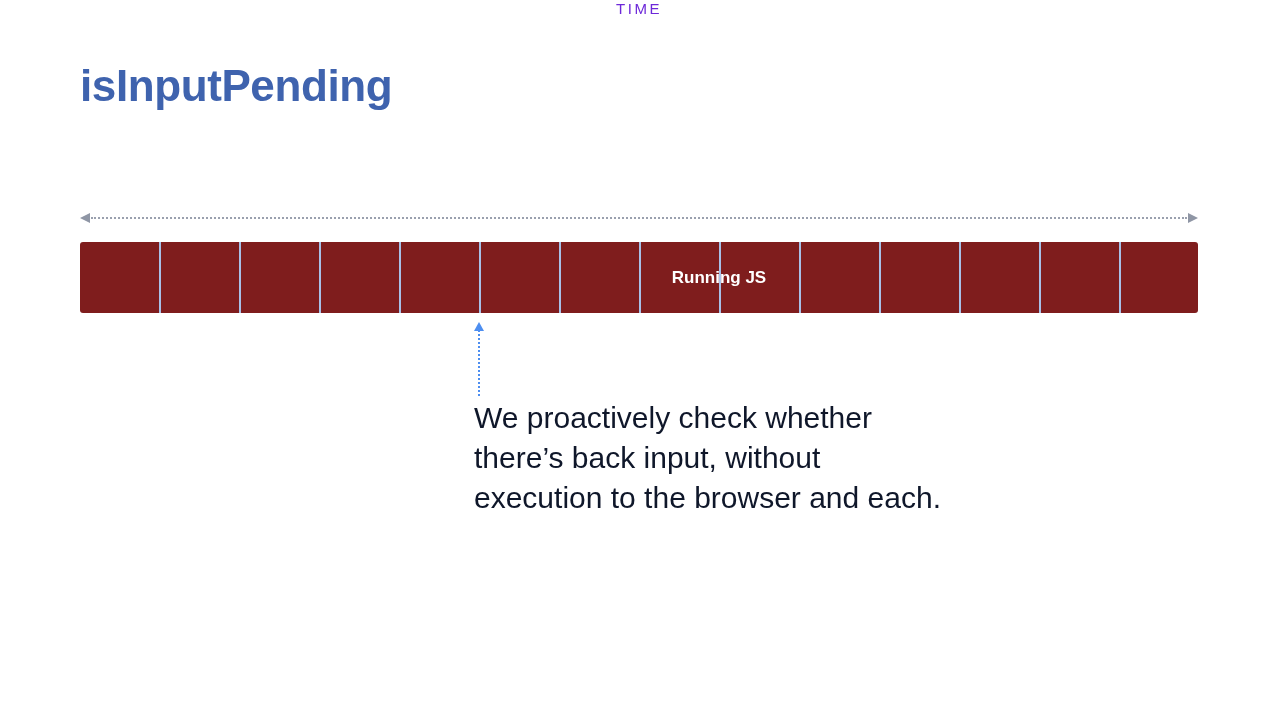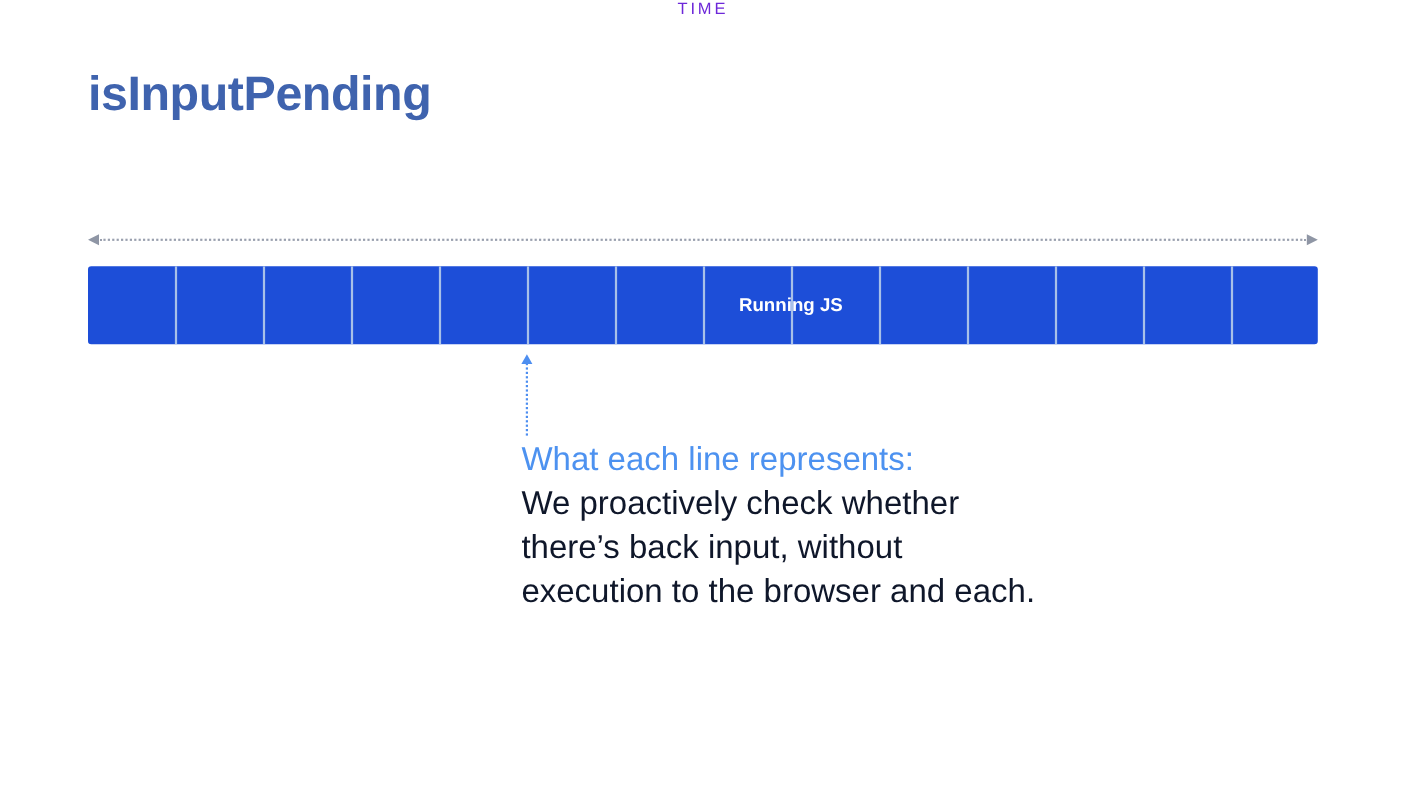--- a/index.html
+++ b/index.html
@@ -77,21 +77,21 @@
     top: 1px;
   }
 
   
   #timeline-bar {
     position: absolute;
     left: 80px;
     top: 242px;
     width: 1118px;
     height: 71px;
-    background: #1d4ed8;
+    background: #7f1d1d;
     border-radius: 3px;
     overflow: hidden;
   }
   .bar-divider {
     position: absolute;
     top: 0;
     width: 2px;
     height: 71px;
     background: #A8C0E8;
   }
@@ -191,21 +191,20 @@
       </div>
     <div id="running-js-label">Running JS</div>
   </div>
 
   <div id="callout-connector">
     <div id="connector-arrow"></div>
     <div id="connector-line"></div>
   </div>
 
   <div id="callout-text">
-    <div id="callout-heading">What each line represents:</div>
     <div id="callout-body">
         <span class="body-line">We proactively check whether</span>
         <span class="body-line">there’s back input, without</span>
         <span class="body-line">execution to the browser and each.</span>
       </div>
   </div>
 
 </div>
 
 </body></html>

